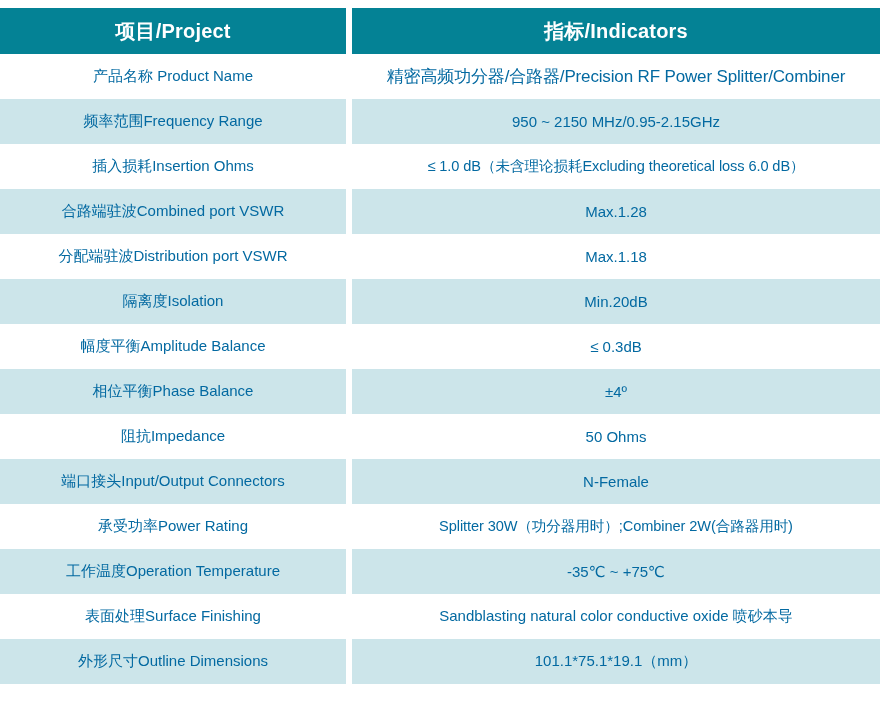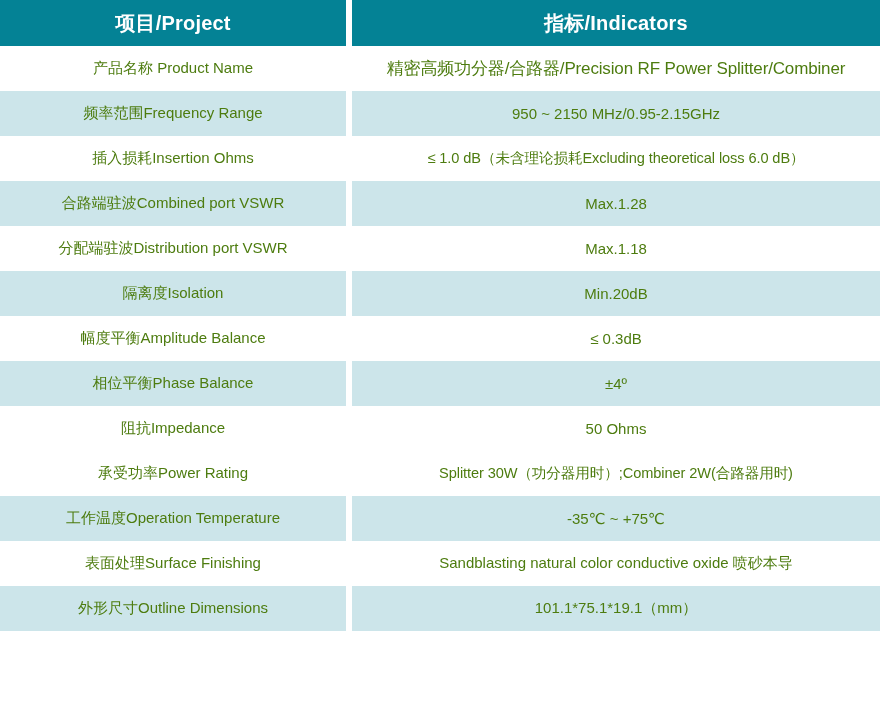--- a/index.html
+++ b/index.html
@@ -13,20 +13,21 @@
     font-family: "Liberation Sans", "DejaVu Sans", sans-serif;
     color: #333333;
     overflow: hidden;
   }
 
   .spec-table {
     width: 880px;
     border-collapse: separate;
     border-spacing: 0;
     table-layout: fixed;
+    margin-top: 8px;
   }
 
   .spec-table col.col-project { width: 346px; }
   .spec-table col.col-gap     { width: 6px; }
   .spec-table col.col-ind     { width: 528px; }
 
   
   thead th {
     height: 46px;
     padding: 0;
@@ -45,21 +46,21 @@
 
   
   tbody td {
     height: 45px;
     padding: 0 6px;
     margin: 0;
     font-size: 15px;
     font-weight: normal;
     text-align: center;
     vertical-align: middle;
-    color: #4d7c0f;
+    color: #0369a1;
     background: #ffffff;
     white-space: nowrap;
     overflow: hidden;
   }
   tbody td.gap-cell {
     background: #ffffff !important;
     padding: 0;
   }
   tbody tr.shaded td.cell {
     background: #cce5ea;
@@ -140,20 +141,25 @@
       <tr class="shaded" data-row-key="phase-balance">
         <td class="cell cell-project">相位平衡Phase Balance</td>
         <td class="gap-cell"></td>
         <td class="cell cell-indicator">±4º</td>
       </tr>
       <tr class="plain" data-row-key="impedance">
         <td class="cell cell-project">阻抗Impedance</td>
         <td class="gap-cell"></td>
         <td class="cell cell-indicator">50 Ohms</td>
       </tr>
+      <tr class="shaded" data-row-key="connectors">
+        <td class="cell cell-project">端口接头Input/Output Connectors</td>
+        <td class="gap-cell"></td>
+        <td class="cell cell-indicator">N-Female</td>
+      </tr>
       <tr class="plain" data-row-key="power-rating">
         <td class="cell cell-project">承受功率Power Rating</td>
         <td class="gap-cell"></td>
         <td class="cell cell-indicator">Splitter 30W（功分器用时）;Combiner 2W(合路器用时)</td>
       </tr>
       <tr class="shaded" data-row-key="operation-temperature">
         <td class="cell cell-project">工作温度Operation Temperature</td>
         <td class="gap-cell"></td>
         <td class="cell cell-indicator">-35℃ ~ +75℃</td>
       </tr>

